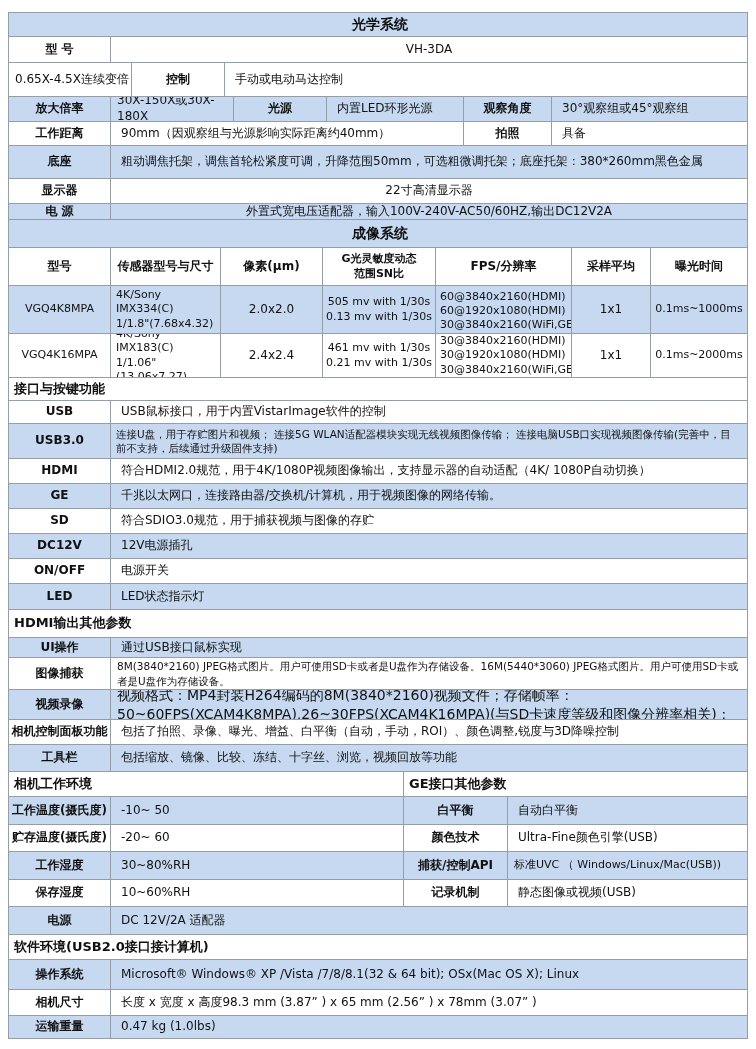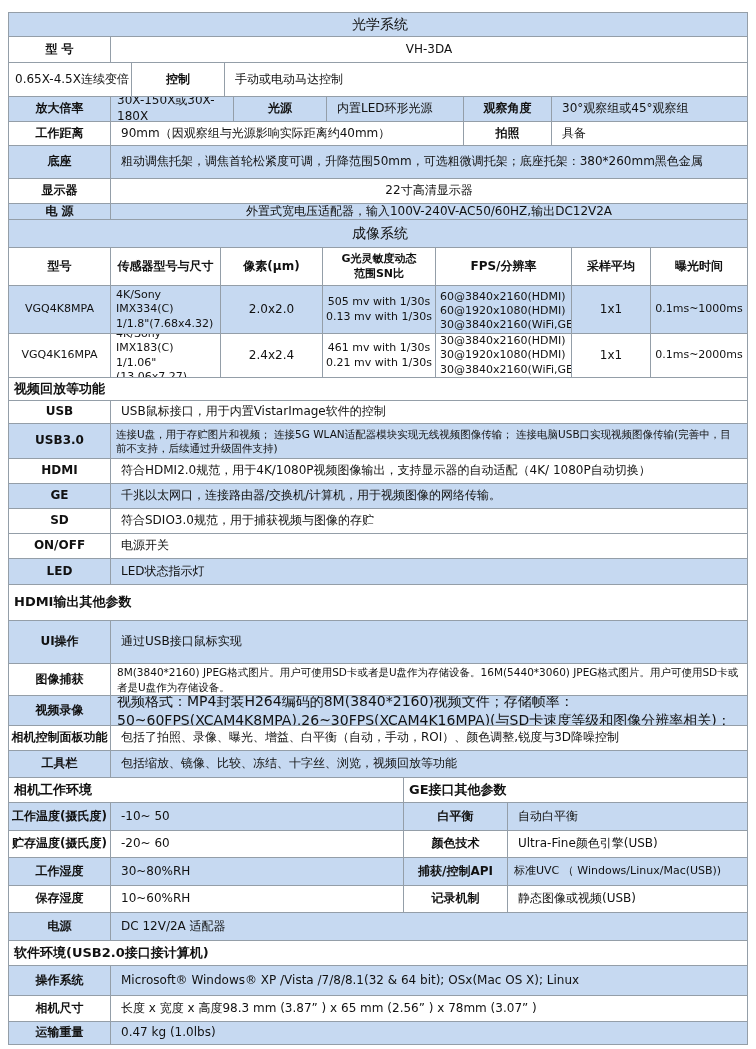--- a/index.html
+++ b/index.html
@@ -6,21 +6,21 @@
   body{width:756px;font-family:"DejaVu Sans",sans-serif;color:#111;
        -webkit-font-smoothing:antialiased;}
   .t{width:739px;margin:12px 0 0 8px;border-left:1px solid #949ea8;border-top:1px solid #949ea8;}
   .r{display:flex;box-sizing:border-box;}
   .c{box-sizing:border-box;border-right:1px solid #949ea8;border-bottom:1px solid #949ea8;
      display:flex;align-items:center;font-size:12px;line-height:1.3;padding:1px 6px 1px 10px;
      overflow:hidden;}
   .b{background:#c6d9f1;}            
   .lbl{font-weight:bold;justify-content:center;padding:1px 2px;text-align:center;}
   .ctr{justify-content:center;text-align:center;padding:1px 2px;}
-  .big{font-weight:normal;font-size:14px;justify-content:center;}
+  .big{font-weight:bold;font-size:14px;justify-content:center;}
   .sec{font-weight:bold;font-size:13px;padding-left:5px;}
   .pre{white-space:pre-line;}
   .s11{font-size:11px;}
   .sm{font-size:10.5px;line-height:1.35;}
   .xs{font-size:14px;}
   .fill{flex:1 1 auto;}
 </style>
 </head>
 <body>
 
@@ -99,21 +99,21 @@
     <div class="c ctr pre s11" style="flex:0 0 113px">461 mv with 1/30s
 0.21 mv with 1/30s</div>
     <div class="c pre s11" style="flex:0 0 136px;padding:1px 2px 1px 4px">30@3840x2160(HDMI)
 30@1920x1080(HDMI)
 30@3840x2160(WiFi,GE)</div>
     <div class="c ctr" style="flex:0 0 79px">1x1</div>
     <div class="c ctr s11 fill">0.1ms~2000ms</div>
   </div>
 
   <div class="r" style="height:23px">
-    <div class="c sec fill">视频回放等功能</div>
+    <div class="c sec fill">接口与按键功能</div>
   </div>
   <div class="r" style="height:23px">
     <div class="c lbl" style="flex:0 0 102px">USB</div>
     <div class="c fill">USB鼠标接口，用于内置VistarImage软件的控制</div>
   </div>
   <div class="r" style="height:35px">
     <div class="c b lbl" style="flex:0 0 102px">USB3.0</div>
     <div class="c b sm fill" style="padding-left:5px">连接U盘，用于存贮图片和视频； 连接5G WLAN适配器模块实现无线视频图像传输； 连接电脑USB口实现视频图像传输(完善中，目前不支持，后续通过升级固件支持)</div>
   </div>
   <div class="r" style="height:25px">
@@ -122,32 +122,36 @@
   </div>
   <div class="r" style="height:25px">
     <div class="c b lbl" style="flex:0 0 102px">GE</div>
     <div class="c b fill">千兆以太网口，连接路由器/交换机/计算机，用于视频图像的网络传输。</div>
   </div>
   <div class="r" style="height:25px">
     <div class="c lbl" style="flex:0 0 102px">SD</div>
     <div class="c fill">符合SDIO3.0规范，用于捕获视频与图像的存贮</div>
   </div>
   <div class="r" style="height:25px">
+    <div class="c b lbl" style="flex:0 0 102px">DC12V</div>
+    <div class="c b fill">12V电源插孔</div>
+  </div>
+  <div class="r" style="height:25px">
     <div class="c lbl" style="flex:0 0 102px">ON/OFF</div>
     <div class="c fill">电源开关</div>
   </div>
   <div class="r" style="height:26px">
     <div class="c b lbl" style="flex:0 0 102px">LED</div>
     <div class="c b fill">LED状态指示灯</div>
   </div>
 
-  <div class="r" style="height:36px">
+  <div class="r" style="height:28px">
     <div class="c sec fill">HDMI输出其他参数</div>
   </div>
-  <div class="r" style="height:43px">
+  <div class="r" style="height:20px">
     <div class="c b lbl" style="flex:0 0 102px">UI操作</div>
     <div class="c b fill">通过USB接口鼠标实现</div>
   </div>
   <div class="r" style="height:32px">
     <div class="c lbl" style="flex:0 0 102px">图像捕获</div>
     <div class="c sm fill" style="padding-left:6px">8M(3840*2160) JPEG格式图片。用户可使用SD卡或者是U盘作为存储设备。16M(5440*3060) JPEG格式图片。用户可使用SD卡或者是U盘作为存储设备。</div>
   </div>
   <div class="r" style="height:30px">
     <div class="c b lbl" style="flex:0 0 102px">视频录像</div>
     <div class="c b xs fill" style="padding-left:6px">视频格式：MP4封装H264编码的8M(3840*2160)视频文件；存储帧率：50~60FPS(XCAM4K8MPA),26~30FPS(XCAM4K16MPA)(与SD卡速度等级和图像分辨率相关)；</div>

